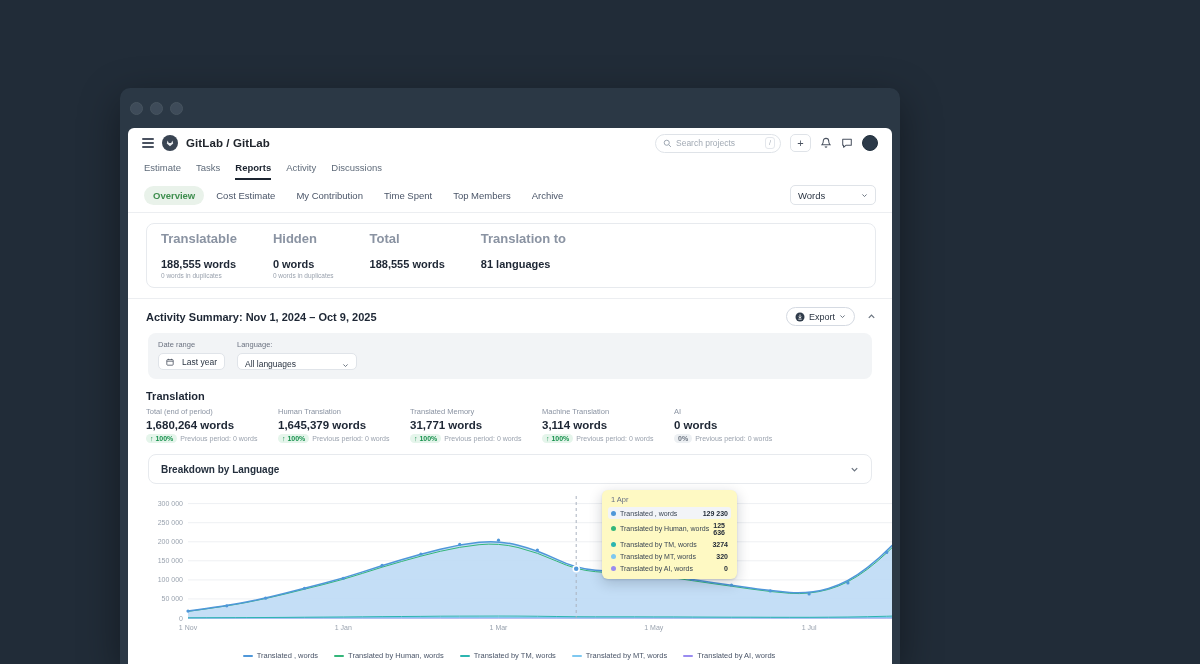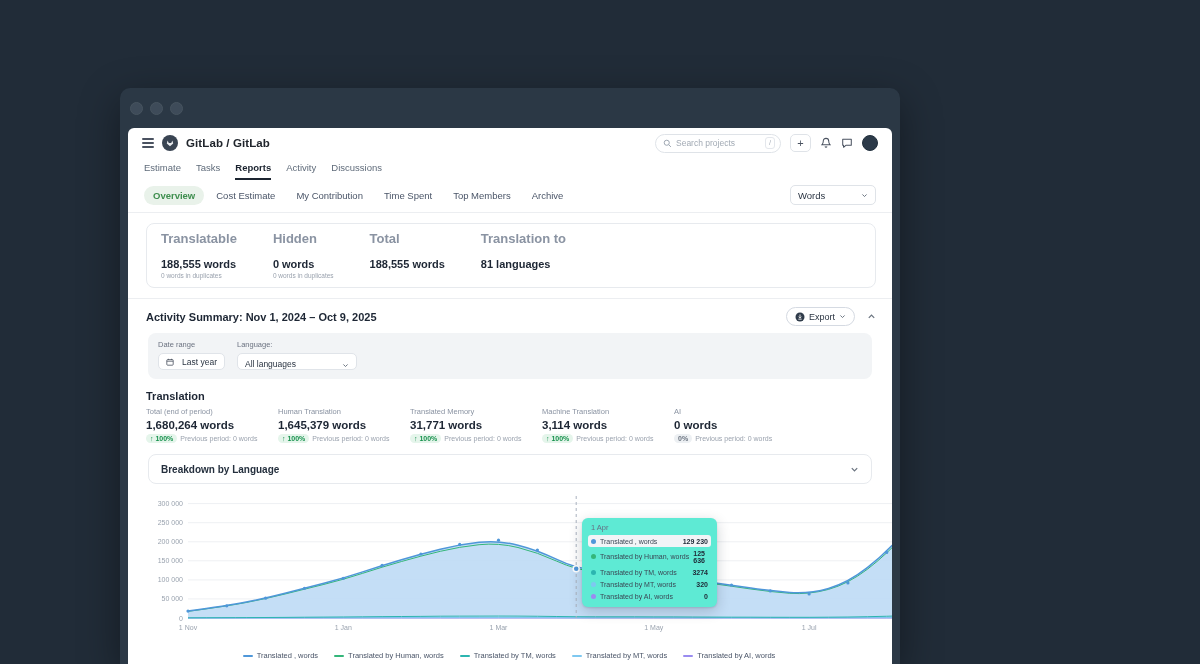--- a/index.html
+++ b/index.html
@@ -74,22 +74,22 @@
   .badge-up { color:#17914d; background:#e5f5eb; }
   .badge-zero { color:#6b7480; background:#edf0f3; }
   .sprev { font-size:7px; color:#9aa2ae; white-space:nowrap; }
 
   
   .breakdown-card { margin:11px 20px 0; border:1px solid #e7eaee; border-radius:8px; height:30px; display:flex; align-items:center; justify-content:space-between; padding:0 12px; cursor:pointer; }
   .breakdown-title { font-size:10px; font-weight:bold; color:#25303e; }
 
   
   .chart-wrap { position:relative; margin:6px 20px 0 18px; }
-  .tooltip { position:absolute; left:436px; top:0; width:135px; background:#5eead4; border-radius:6px;
-             box-shadow:0 1px 2px rgba(16,24,40,.12), 0 4px 14px rgba(16,24,40,.2); padding:4px 6px 5px; z-index:5;margin-top:28px; }
+  .tooltip { position:absolute; left:456px; top:0; width:135px; background:#fef9c3; border-radius:6px;
+             box-shadow:0 1px 2px rgba(16,24,40,.12), 0 4px 14px rgba(16,24,40,.2); padding:4px 6px 5px; z-index:5; }
   .tt-date { font-size:7.5px; color:#667085; margin:1px 0 3px 3px; }
   .tt-row { display:flex; align-items:center; gap:4px; padding:2.5px 3px; border-radius:3px; }
   .tt-row.hl { background:#f2f4f7; }
   .tt-dot { width:5px; height:5px; border-radius:50%; flex:0 0 auto; }
   .tt-label { font-size:7px; color:#3a4654; flex:1; white-space:nowrap; }
   .tt-value { font-size:7px; font-weight:bold; color:#1d2634; }
 
   .legend { display:flex; justify-content:center; gap:16px; margin-top:2px; }
   .lg-item { display:flex; align-items:center; gap:4px; font-size:7.5px; color:#4a5568; cursor:pointer; white-space:nowrap; }
   .lg-dash { width:10px; height:2px; border-radius:1px; }

